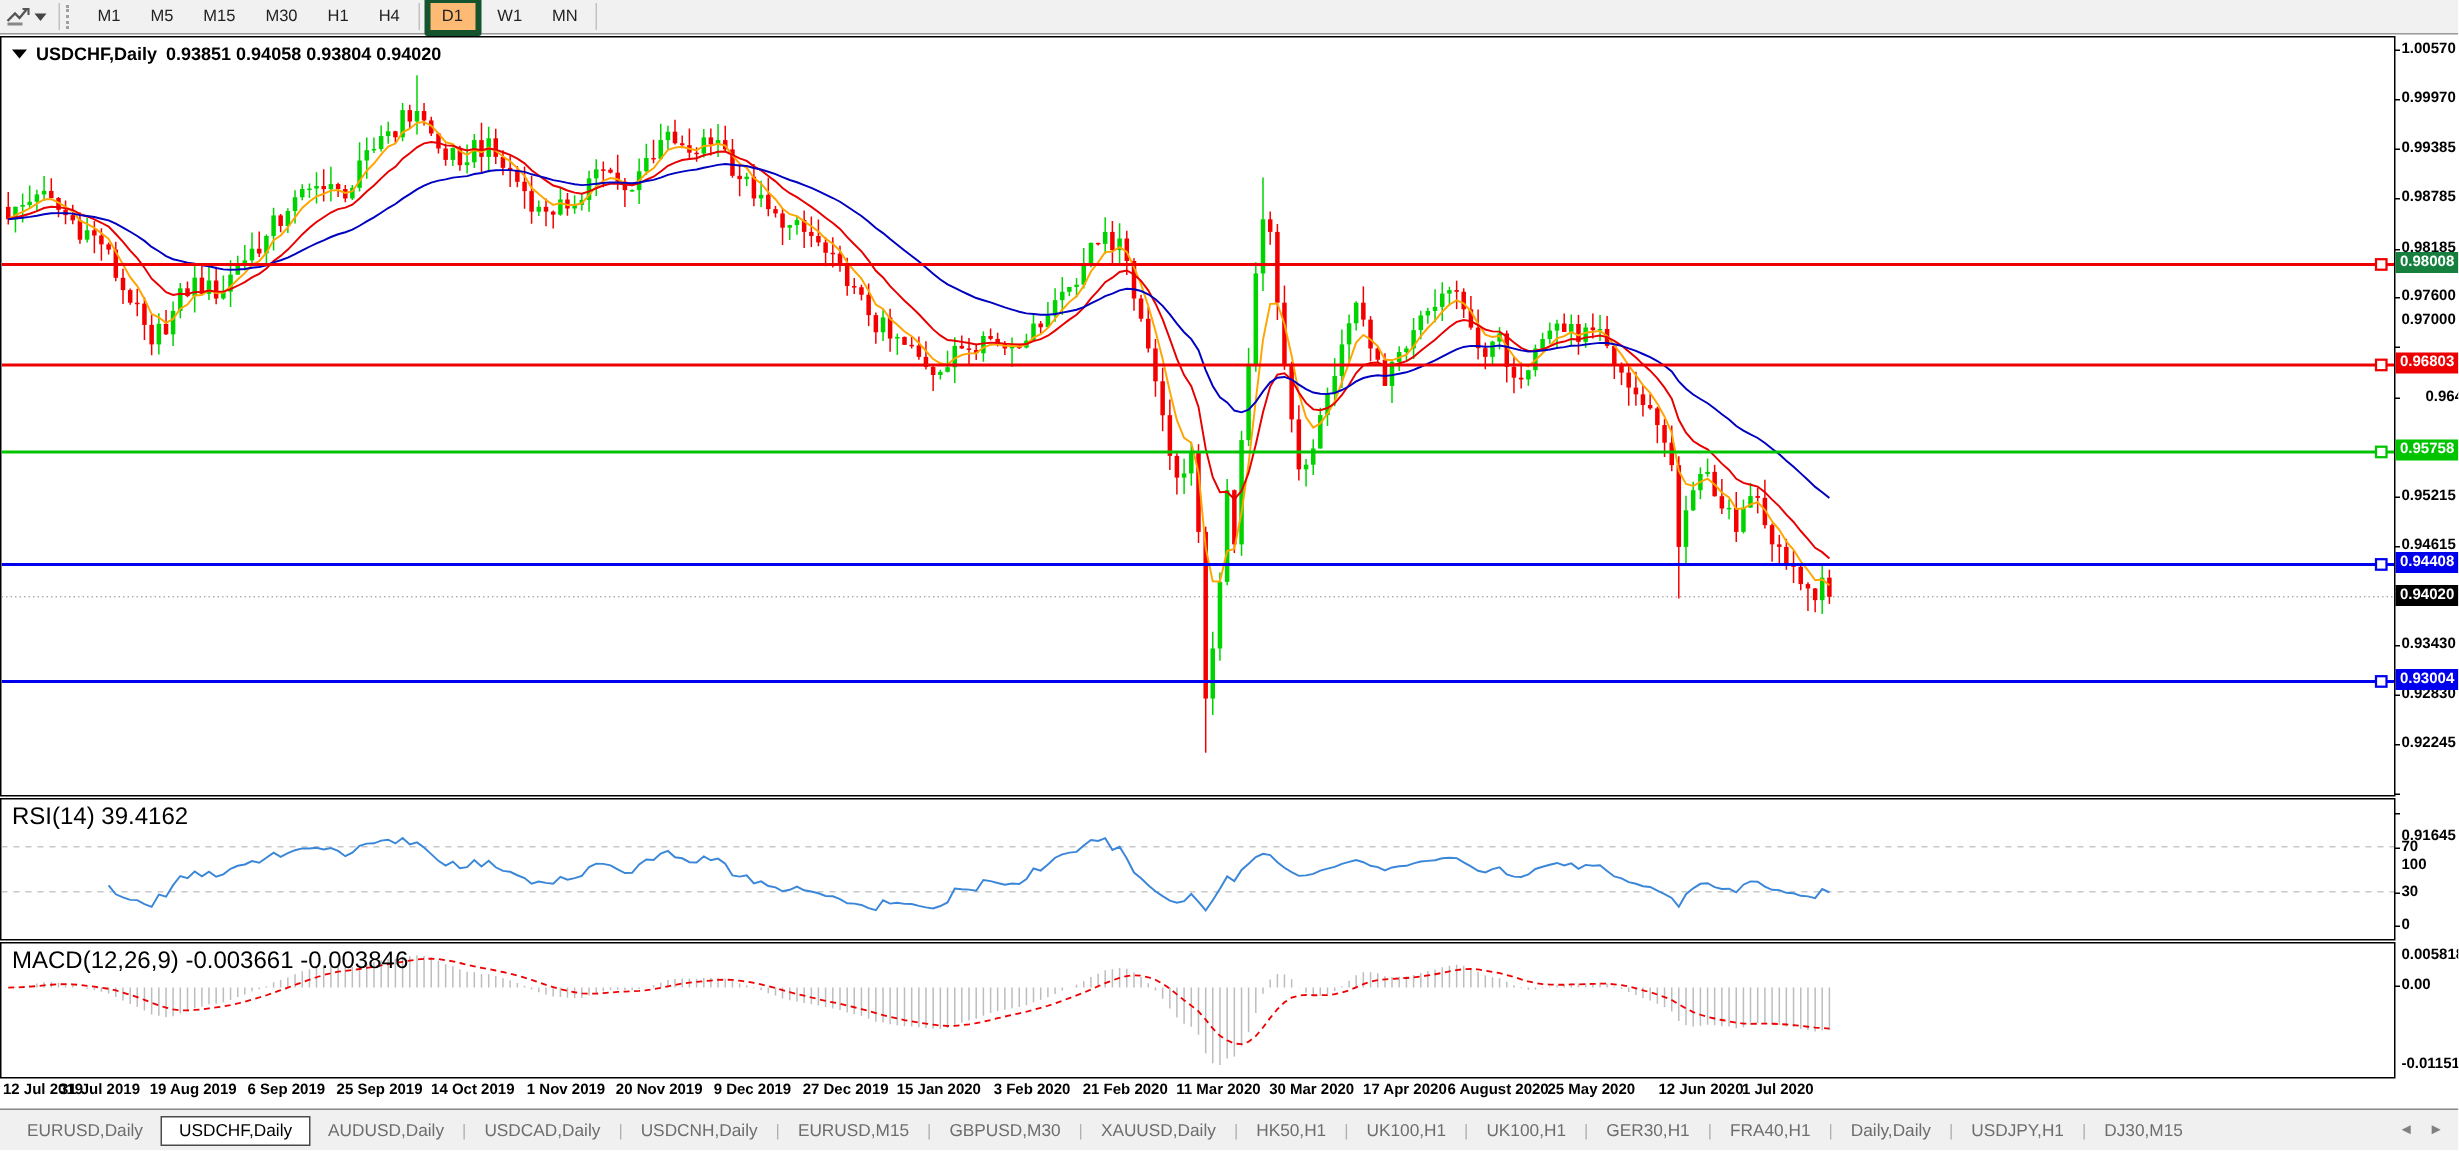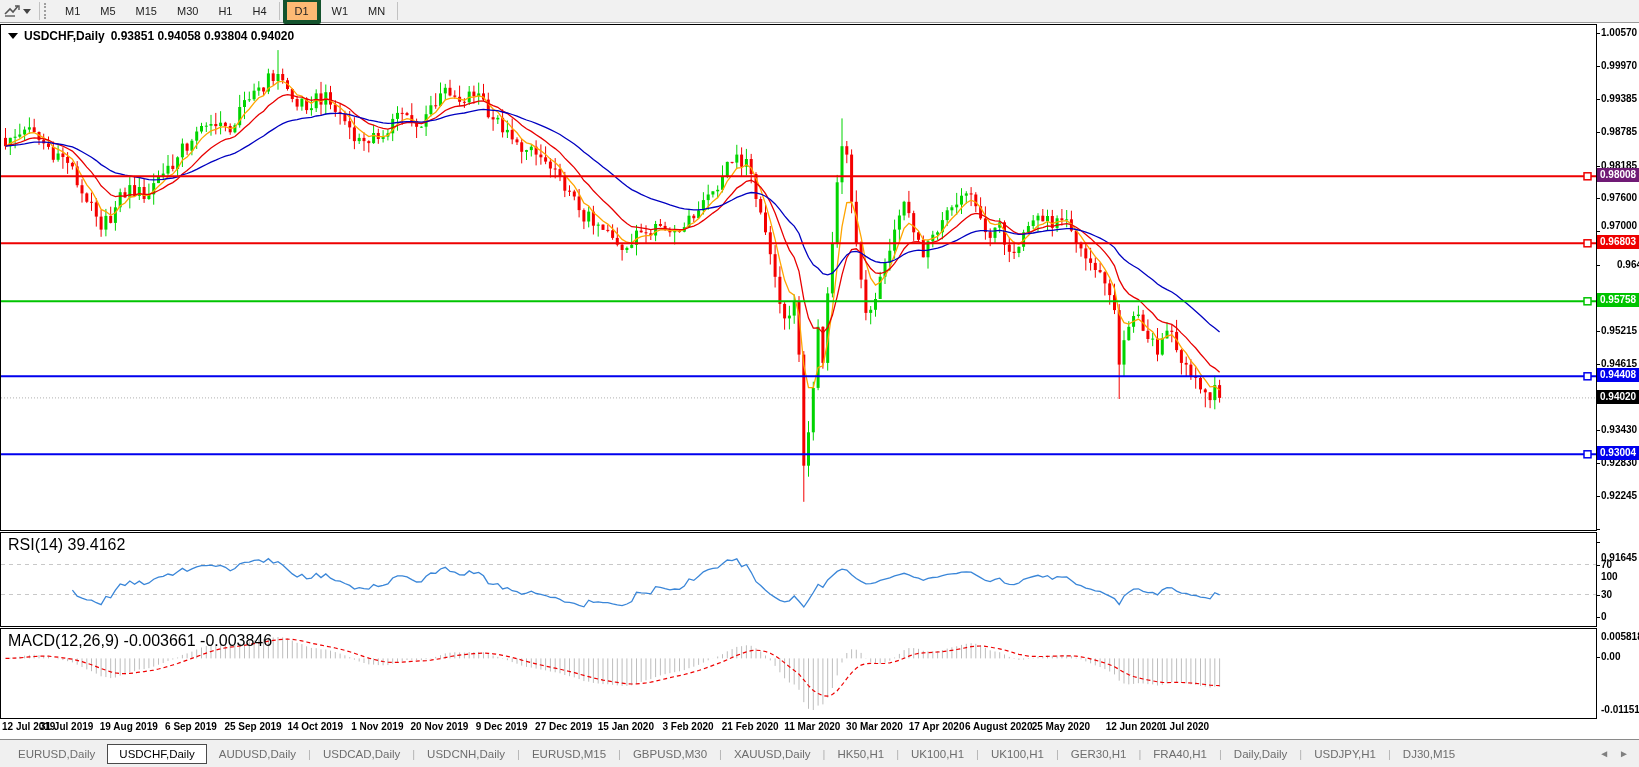--- a/index.html
+++ b/index.html
@@ -889,37 +889,37 @@
       <div class="axis-label" style="top: 60.3333px;">0.99970</div>
       <div class="axis-tick" style="top: 66.3333px;"></div>
       <div class="axis-label" style="top: 92.8333px;">0.99385</div>
       <div class="axis-tick" style="top: 98.8333px;"></div>
       <div class="axis-label" style="top: 126.167px;">0.98785</div>
       <div class="axis-tick" style="top: 132.167px;"></div>
       <div class="axis-label" style="top: 159.5px;">0.98185</div>
       <div class="axis-tick" style="top: 165.5px;"></div>
       <div class="axis-label" style="top: 192px;">0.97600</div>
       <div class="axis-tick" style="top: 198px;"></div>
-      <div class="axis-label" style="top: 220px;">0.97000</div>
+      <div class="axis-label" style="top: 208px;">0.97000</div>
       <div class="axis-tick" style="top: 231.333px;"></div>
       <div class="axis-label" style="top: 258.667px; margin-left: 16px;">0.96400</div>
       <div class="axis-tick" style="top: 264.667px;"></div>
       <div class="axis-label" style="top: 324.5px;">0.95215</div>
       <div class="axis-tick" style="top: 330.5px;"></div>
       <div class="axis-label" style="top: 357.833px;">0.94615</div>
       <div class="axis-tick" style="top: 363.833px;"></div>
       <div class="axis-label" style="top: 423.667px;">0.93430</div>
       <div class="axis-tick" style="top: 429.667px;"></div>
       <div class="axis-label" style="top: 457px;">0.92830</div>
       <div class="axis-tick" style="top: 463px;"></div>
       <div class="axis-label" style="top: 489.5px;">0.92245</div>
       <div class="axis-tick" style="top: 495.5px;"></div>
       <div class="axis-label" style="top: 522.833px; margin-top: 29px;">0.91645</div>
       <div class="axis-tick" style="top: 528.833px;"></div>
-      <div class="price-badge" style="top: 168.333px; background: #701a75;">0.98008</div>
+      <div class="price-badge" style="top: 168.333px; background: #15803d;">0.98008</div>
       <div class="price-badge" style="top: 235.278px; background: rgb(238, 0, 0);">0.96803</div>
       <div class="price-badge" style="top: 293.333px; background: rgb(0, 196, 0);">0.95758</div>
       <div class="price-badge" style="top: 368.333px; background: rgb(0, 0, 238);">0.94408</div>
       <div class="price-badge" style="top: 389.889px; background: rgb(0, 0, 0);">0.94020</div>
       <div class="price-badge" style="top: 446.333px; background: rgb(0, 0, 238);">0.93004</div>
       <div class="axis-label" style="top: 536px; margin-top: 35px;">100</div>
       <div class="axis-tick" style="top: 542px;"></div>
       <div class="axis-label" style="top: 558.5px;">70</div>
       <div class="axis-tick" style="top: 564.5px;"></div>
       <div class="axis-label" style="top: 588.5px;">30</div>

